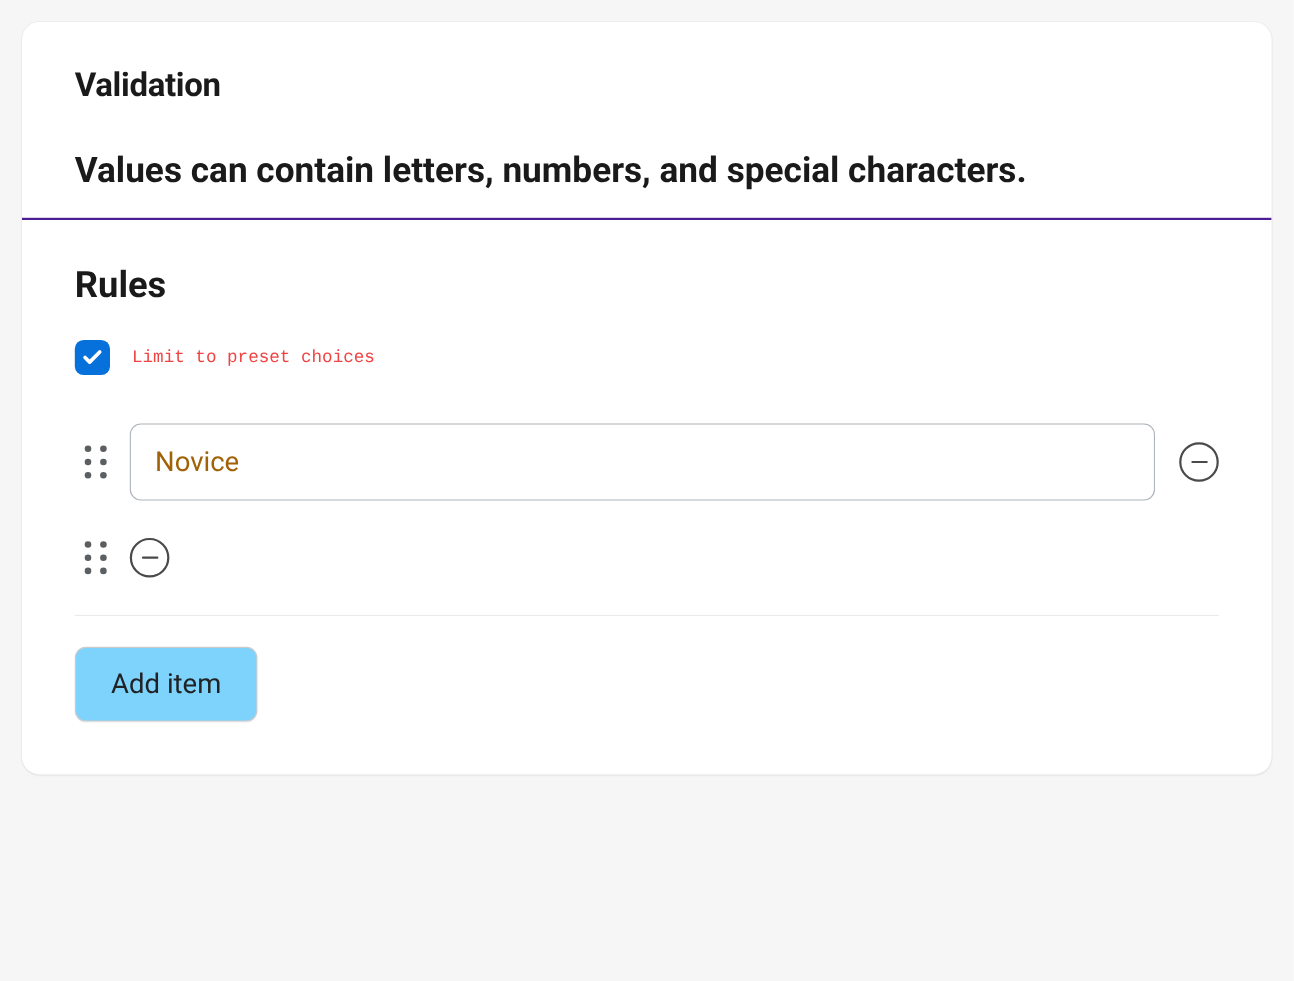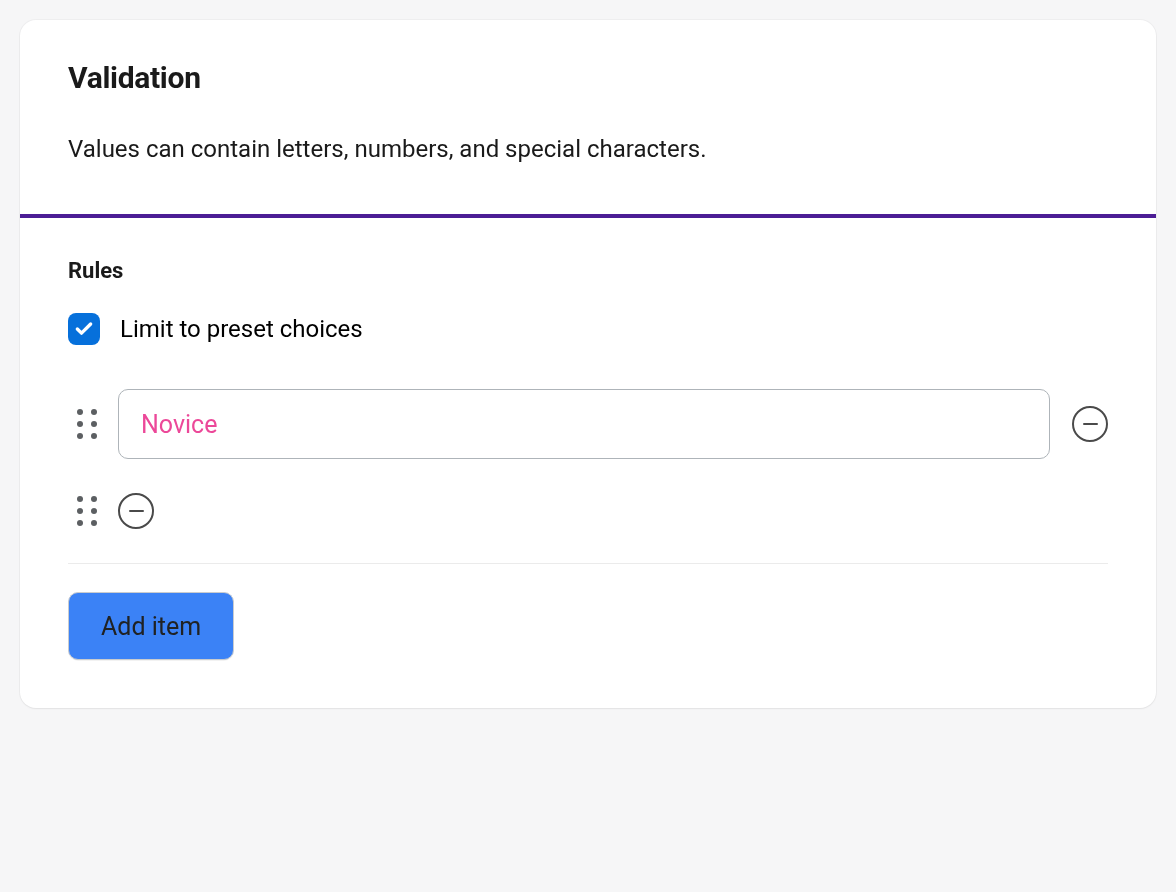--- a/index.html
+++ b/index.html
@@ -14,40 +14,40 @@
       width: 1176px;
       height: 892px;
     }
     .card {
       background: #ffffff;
       border-radius: 16px;
       box-shadow: 0 1px 2px rgba(0,0,0,0.05), 0 0 0 1px rgba(0,0,0,0.03);
       overflow: hidden;
     }
     .card-header {
-      padding: 40px 48px 51px 48px;
-      border-bottom: 4px solid #4c1d95;
+      padding: 40px 48px 25px 48px;
+      border-bottom: 2px solid #4c1d95;
     }
     .card-title {
       font-size: 30px;
       font-weight: 700;
       color: #1a1a1a;
       margin-bottom: 40px;
       letter-spacing: -0.3px;
     }
     .card-description {
-      font-size: 24px;
+      font-size: 32px;
       color: #1a1a1a;
-      font-weight: 400;
+      font-weight: 700;
     }
     .card-body {
       padding: 40px 48px 48px 48px;
     }
     .rules-label {
-      font-size: 22px;
+      font-size: 33px;
       font-weight: 700;
       color: #1a1a1a;
       margin-bottom: 30px;
     }
     .checkbox-row {
       display: flex;
       align-items: center;
       gap: 20px;
       margin-bottom: 44px;
     }
@@ -60,22 +60,23 @@
       align-items: center;
       justify-content: center;
       cursor: pointer;
       flex-shrink: 0;
     }
     .checkbox svg {
       width: 20px;
       height: 20px;
     }
     .checkbox-label {
-      font-size: 24px;
-      color: #000000;
+      font-size: 16px;
+      color: #ef4444;
+      font-family: Liberation Mono, monospace;
     }
     .choice-list {
       display: flex;
       flex-direction: column;
       gap: 32px;
       padding-bottom: 32px;
       border-bottom: 1px solid #ebebeb;
       margin-bottom: 28px;
     }
     .choice-row {
@@ -102,21 +103,21 @@
       background: #5c5f62;
       border-radius: 50%;
     }
     .choice-input {
       flex: 1;
       height: 70px;
       border: 1px solid #aeb4b9;
       border-radius: 10px;
       padding: 0 22px;
       font-size: 25px;
-      color: #ec4899;
+      color: #a16207;
       font-family: inherit;
       background: #ffffff;
     }
     .remove-btn {
       width: 36px;
       height: 36px;
       border-radius: 50%;
       border: 2.5px solid #4a4a4a;
       background: transparent;
       display: flex;
@@ -130,21 +131,21 @@
       width: 15px;
       height: 2.5px;
       background: #4a4a4a;
       border-radius: 1px;
     }
     .add-btn {
       height: 68px;
       padding: 0 32px;
       border: 1px solid #c9cccf;
       border-radius: 10px;
-      background: #3b82f6;
+      background: #7dd3fc;
       font-size: 25px;
       color: #202223;
       font-family: inherit;
       cursor: pointer;
       box-shadow: 0 1px 0 rgba(0,0,0,0.05);
     }
   </style>
 </head>
 <body>
 

